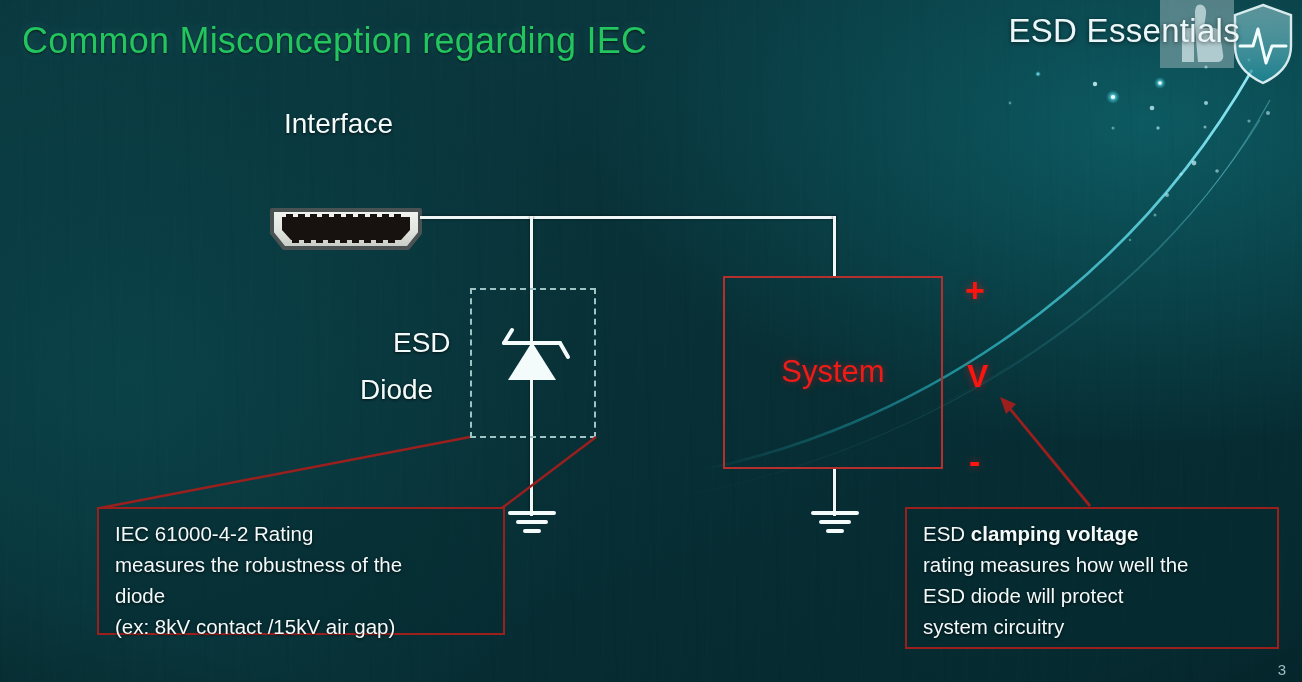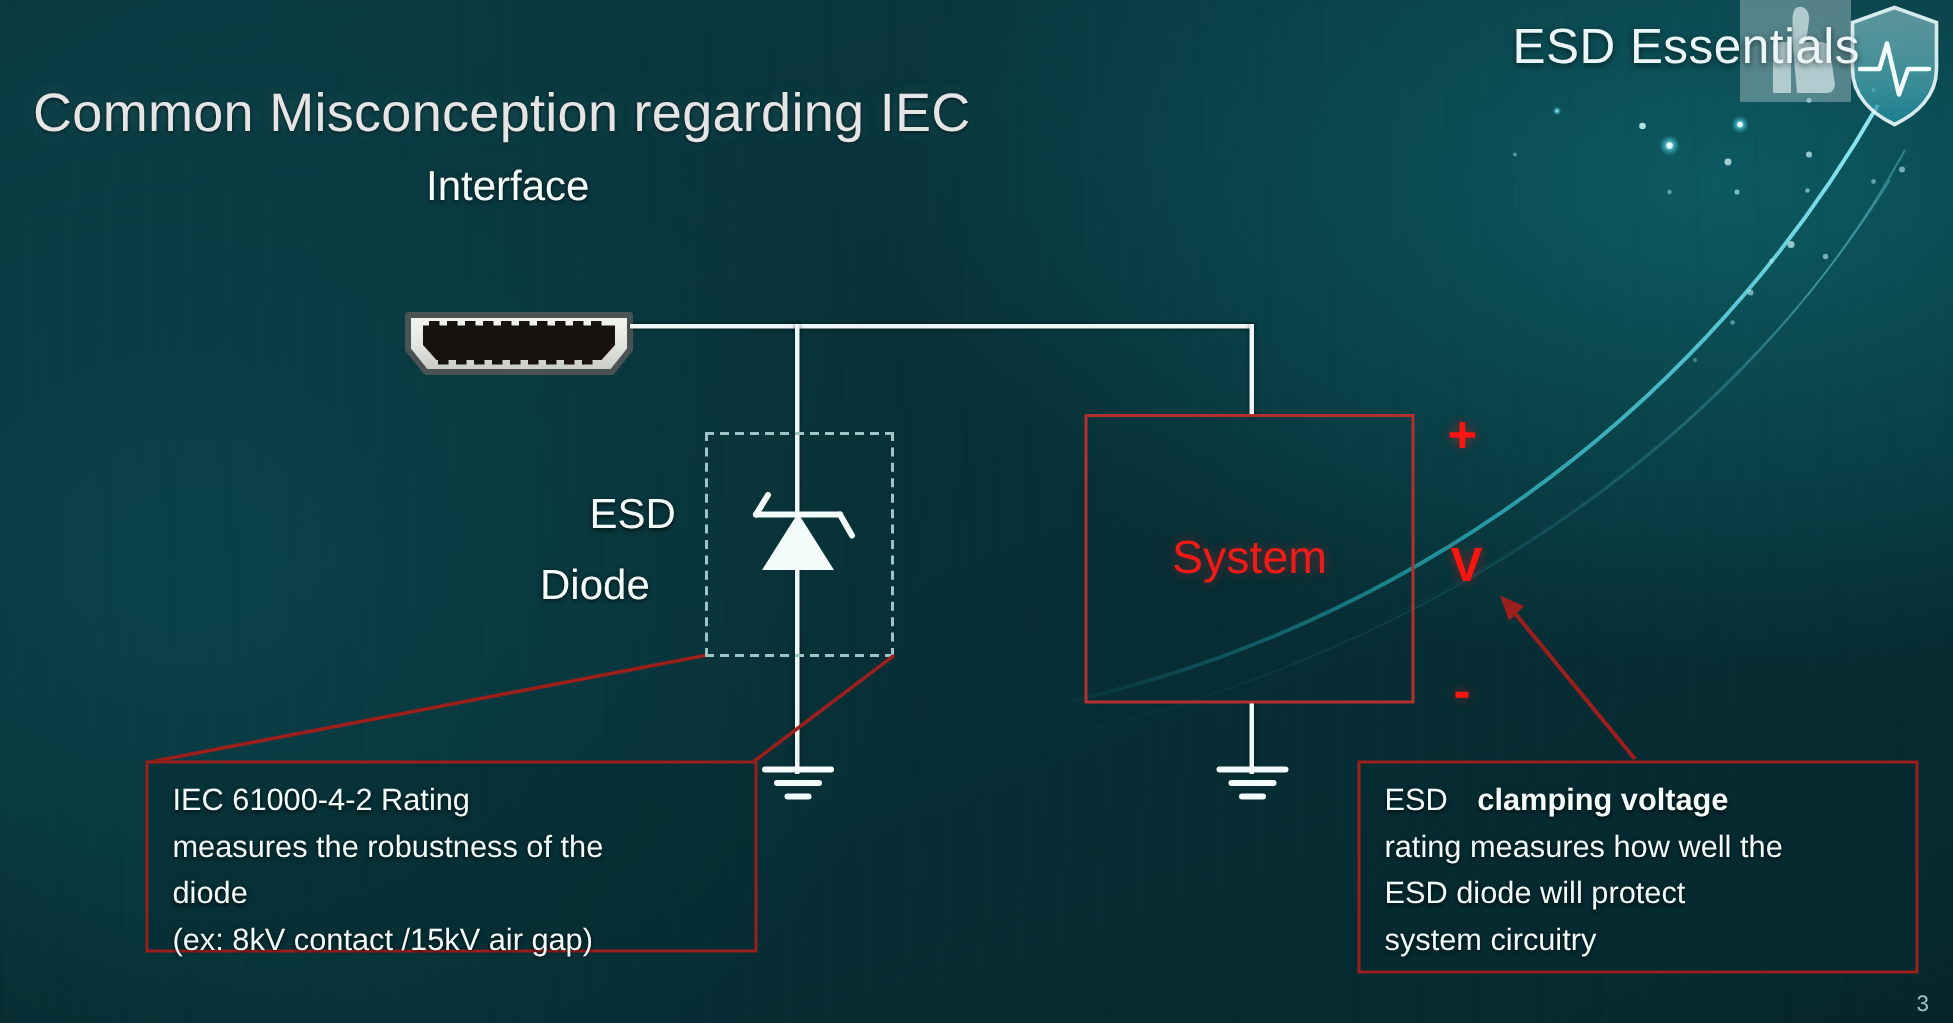--- a/index.html
+++ b/index.html
@@ -34,25 +34,24 @@
     background:
       repeating-linear-gradient(92deg, rgba(255,255,255,0.022) 0 2px, rgba(0,0,0,0) 2px 26px),
       repeating-linear-gradient(88deg, rgba(0,0,0,0.05) 0 3px, rgba(0,0,0,0) 3px 41px);
   }
   .swoosh-wrap { position: absolute; inset: 0; }
   
   .title {
     position: absolute;
     left: 22px; top: 20px;
     font-size: 36px;
-    color: #e5e5e5;
+    color: #22c55e;
     letter-spacing: .2px;
     text-shadow: 0 1px 3px rgba(0,0,0,.65), 0 0 10px rgba(120,230,235,.18);
     white-space: nowrap;
-    margin-top: 34px;
   }
   .brand {
     position: absolute;
     right: 62px; top: 12px;
     font-size: 33px;
     color: #eaf6f7;
     letter-spacing: .3px;
     text-shadow: 0 1px 4px rgba(0,0,0,.6);
     white-space: nowrap;
   }
@@ -131,21 +130,21 @@
     box-sizing: border-box;
     background: rgba(6,44,50,0.55);
     padding: 10px 14px 12px 16px;
     color: #f3fafa;
     font-size: 20.5px;
     line-height: 1.51;
     text-shadow: 0 1px 3px rgba(0,0,0,.8);
   }
   .callout-left  { left: 97px;  top: 507px; width: 408px; height: 128px; }
   .callout-right { left: 905px; top: 507px; width: 374px; height: 142px; }
-  .callout b { font-weight: bold; margin-left: 14px; }
+  .callout b { font-weight: bold; }
   
   .caption {
     position: absolute;
     left: 50%;
     transform: translateX(-50%);
     top: 640px;
     background: #000;
     color: #fff;
     font-size: 27px;
     padding: 2px 10px 4px 10px;

